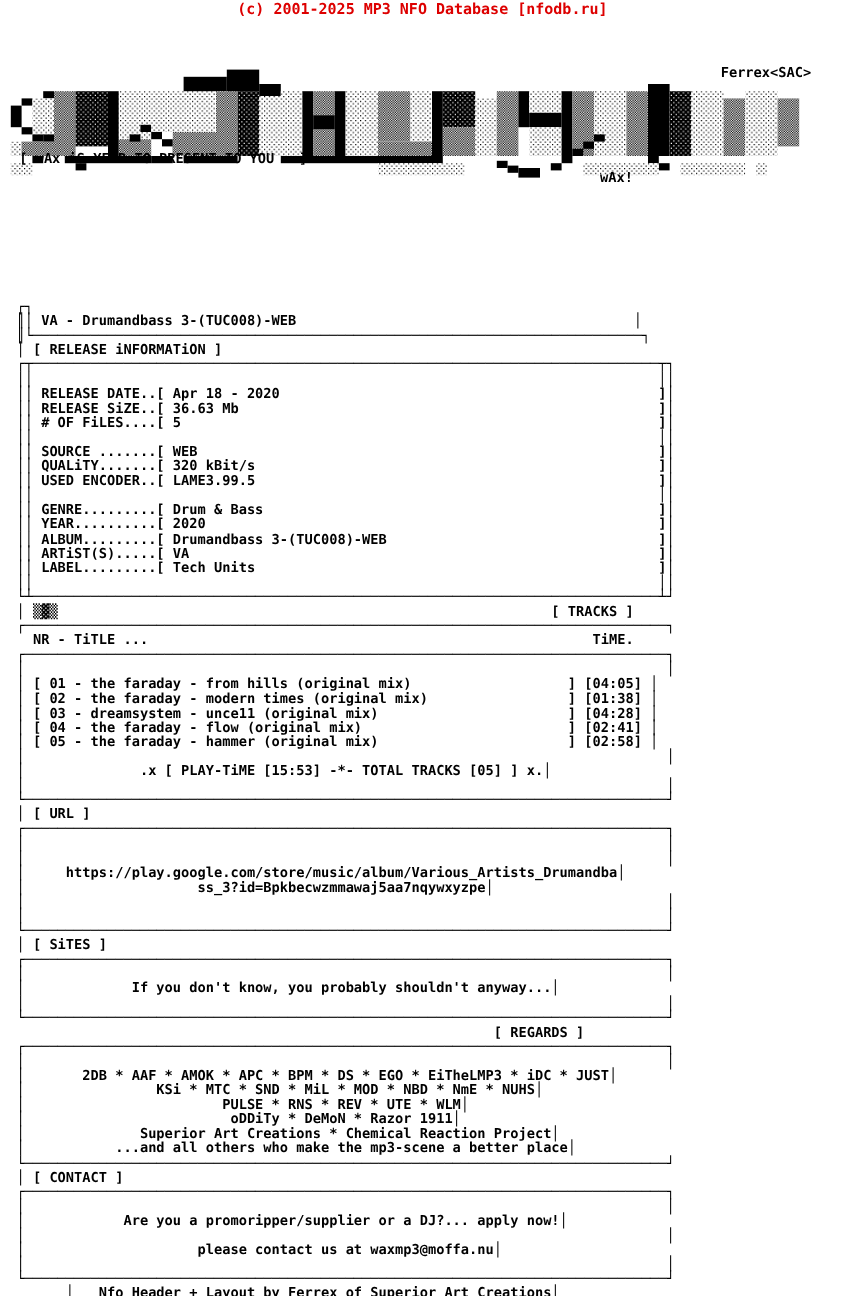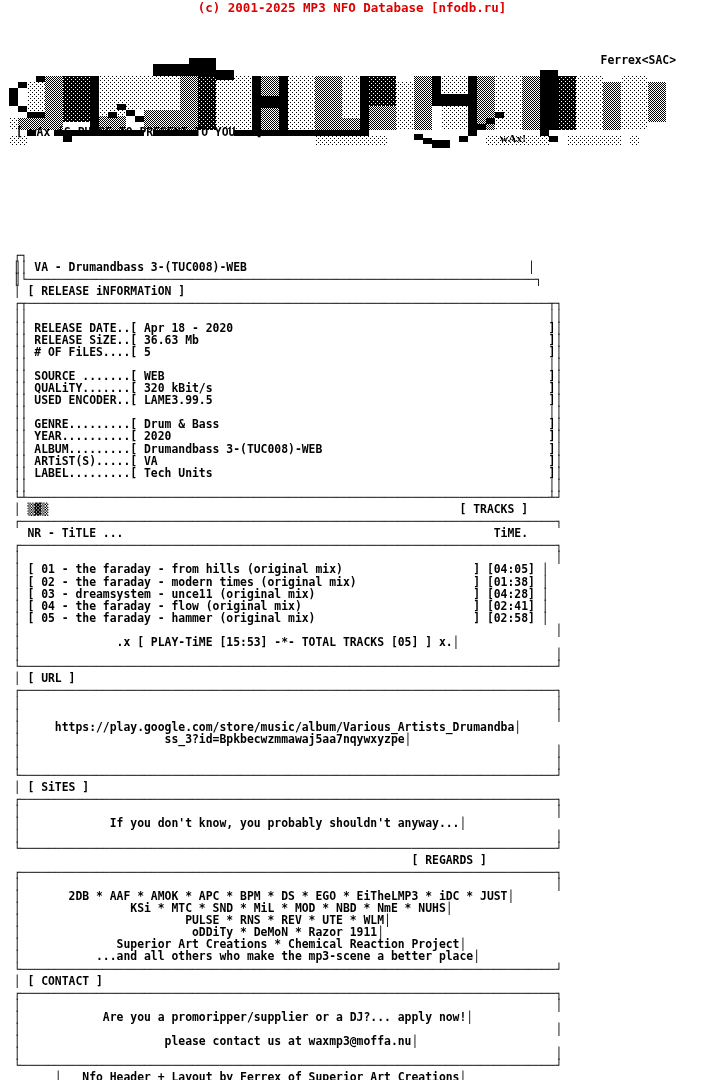--- a/index.html
+++ b/index.html
@@ -182,18 +182,18 @@
       <rect x="315" y="84" width="72" height="10" fill="url(#p25)"></rect>
       <rect x="486" y="84" width="63" height="10" fill="url(#p25)"></rect>
       <rect x="567" y="84" width="54" height="10" fill="url(#p25)"></rect>
       <rect x="630" y="84" width="9" height="10" fill="url(#p25)"></rect>
       <rect x="36" y="60" width="9" height="6" class="blk"></rect>
     </svg>
     <div id="ferrex-tag">Ferrex&lt;SAC&gt;</div>
   </div>
 
   
-  <div class="nfo-line" style="position: absolute; left: 16px; top: 110px;"><span style="">[ wAx iS PULSE TO PRESENT TO YOU ..]</span></div>
-  <div class="nfo-line" style="position: absolute; left: 500px; top: 116px; font-family: Liberation Serif, serif;"><span>wAx!</span></div>
+  <div class="nfo-line" style="position: absolute; left: 16px; top: 110px;"><span style="">[ wAx iS YEAR TO PRESENT TO YOU ..]</span></div>
+  <div class="nfo-line" style="position: absolute; left: 500px; top: 126px;"><span>wAx!</span></div>
 
   
   <div id="body-lines"><div class="nfo-line">  ┌┐                                                                                    </div><div class="nfo-line">  ║│ VA - Drumandbass 3-(TUC008)-WEB                                         │</div><div class="nfo-line">  ║└──────────────────────────────────────────────────────────────────────────┐</div><div class="nfo-line">  │ [ RELEASE iNFORMATiON ]</div><div class="nfo-line">  ┌┬────────────────────────────────────────────────────────────────────────────┬┐</div><div class="nfo-line">  ││                                                                            ││</div><div class="nfo-line">  ││ RELEASE DATE..[ Apr 18 - 2020                                              ]│</div><div class="nfo-line">  ││ RELEASE SiZE..[ 36.63 Mb                                                   ]│</div><div class="nfo-line">  ││ # OF FiLES....[ 5                                                          ]│</div><div class="nfo-line">  ││                                                                            ││</div><div class="nfo-line">  ││ SOURCE .......[ WEB                                                        ]│</div><div class="nfo-line">  ││ QUALiTY.......[ 320 kBit/s                                                 ]│</div><div class="nfo-line">  ││ USED ENCODER..[ LAME3.99.5                                                 ]│</div><div class="nfo-line">  ││                                                                            ││</div><div class="nfo-line">  ││ GENRE.........[ Drum &amp; Bass                                                ]│</div><div class="nfo-line">  ││ YEAR..........[ 2020                                                       ]│</div><div class="nfo-line">  ││ ALBUM.........[ Drumandbass 3-(TUC008)-WEB                                 ]│</div><div class="nfo-line">  ││ ARTiST(S).....[ VA                                                         ]│</div><div class="nfo-line">  ││ LABEL.........[ Tech Units                                                 ]│</div><div class="nfo-line">  ││                                                                            ││</div><div class="nfo-line">  └┴────────────────────────────────────────────────────────────────────────────┴┘</div><div class="nfo-line">  │ ▒▓▒                                                            [ TRACKS ]  </div><div class="nfo-line">  ┌──────────────────────────────────────────────────────────────────────────────┐</div><div class="nfo-line">    NR - TiTLE ...                                                      TiME.</div><div class="nfo-line">  ┌──────────────────────────────────────────────────────────────────────────────┐</div><div class="nfo-line">  │                                                                              │</div><div class="nfo-line">  │ [ 01 - the faraday - from hills (original mix)                   ] [04:05] │</div><div class="nfo-line">  │ [ 02 - the faraday - modern times (original mix)                 ] [01:38] │</div><div class="nfo-line">  │ [ 03 - dreamsystem - unce11 (original mix)                       ] [04:28] │</div><div class="nfo-line">  │ [ 04 - the faraday - flow (original mix)                         ] [02:41] │</div><div class="nfo-line">  │ [ 05 - the faraday - hammer (original mix)                       ] [02:58] │</div><div class="nfo-line">  │                                                                              │</div><div class="nfo-line">  │              .x [ PLAY-TiME [15:53] -*- TOTAL TRACKS [05] ] x.│</div><div class="nfo-line">  │                                                                              │</div><div class="nfo-line">  └──────────────────────────────────────────────────────────────────────────────┘</div><div class="nfo-line">  │ [ URL ]</div><div class="nfo-line">  ┌──────────────────────────────────────────────────────────────────────────────┐</div><div class="nfo-line">  │                                                                              │</div><div class="nfo-line">  │                                                                              │</div><div class="nfo-line">  │     https://play.google.com/store/music/album/Various_Artists_Drumandba│</div><div class="nfo-line">  │                     ss_3?id=Bpkbecwzmmawaj5aa7nqywxyzpe│</div><div class="nfo-line">  │                                                                              │</div><div class="nfo-line">  │                                                                              │</div><div class="nfo-line">  └──────────────────────────────────────────────────────────────────────────────┘</div><div class="nfo-line">  │ [ SiTES ]</div><div class="nfo-line">  ┌──────────────────────────────────────────────────────────────────────────────┐</div><div class="nfo-line">  │                                                                              │</div><div class="nfo-line">  │             If you don't know, you probably shouldn't anyway...│</div><div class="nfo-line">  │                                                                              │</div><div class="nfo-line">  └──────────────────────────────────────────────────────────────────────────────┘</div><div class="nfo-line">                                                            [ REGARDS ]</div><div class="nfo-line">  ┌──────────────────────────────────────────────────────────────────────────────┐</div><div class="nfo-line">  │                                                                              │</div><div class="nfo-line">  │       2DB * AAF * AMOK * APC * BPM * DS * EGO * EiTheLMP3 * iDC * JUST│</div><div class="nfo-line">  │                KSi * MTC * SND * MiL * MOD * NBD * NmE * NUHS│</div><div class="nfo-line">  │                        PULSE * RNS * REV * UTE * WLM│</div><div class="nfo-line">  │                         oDDiTy * DeMoN * Razor 1911│</div><div class="nfo-line">  │              Superior Art Creations * Chemical Reaction Project│</div><div class="nfo-line">  │           ...and all others who make the mp3-scene a better place│</div><div class="nfo-line">  └──────────────────────────────────────────────────────────────────────────────┘</div><div class="nfo-line">  │ [ CONTACT ]</div><div class="nfo-line">  ┌──────────────────────────────────────────────────────────────────────────────┐</div><div class="nfo-line">  │                                                                              │</div><div class="nfo-line">  │            Are you a promoripper/supplier or a DJ?... apply now!│</div><div class="nfo-line">  │                                                                              │</div><div class="nfo-line">  │                     please contact us at waxmp3@moffa.nu│</div><div class="nfo-line">  │                                                                              │</div><div class="nfo-line">  └──────────────────────────────────────────────────────────────────────────────┘</div><div class="nfo-line">        │   Nfo Header + Layout by Ferrex of Superior Art Creations│</div></div>
 </div>
 
 </body></html>

